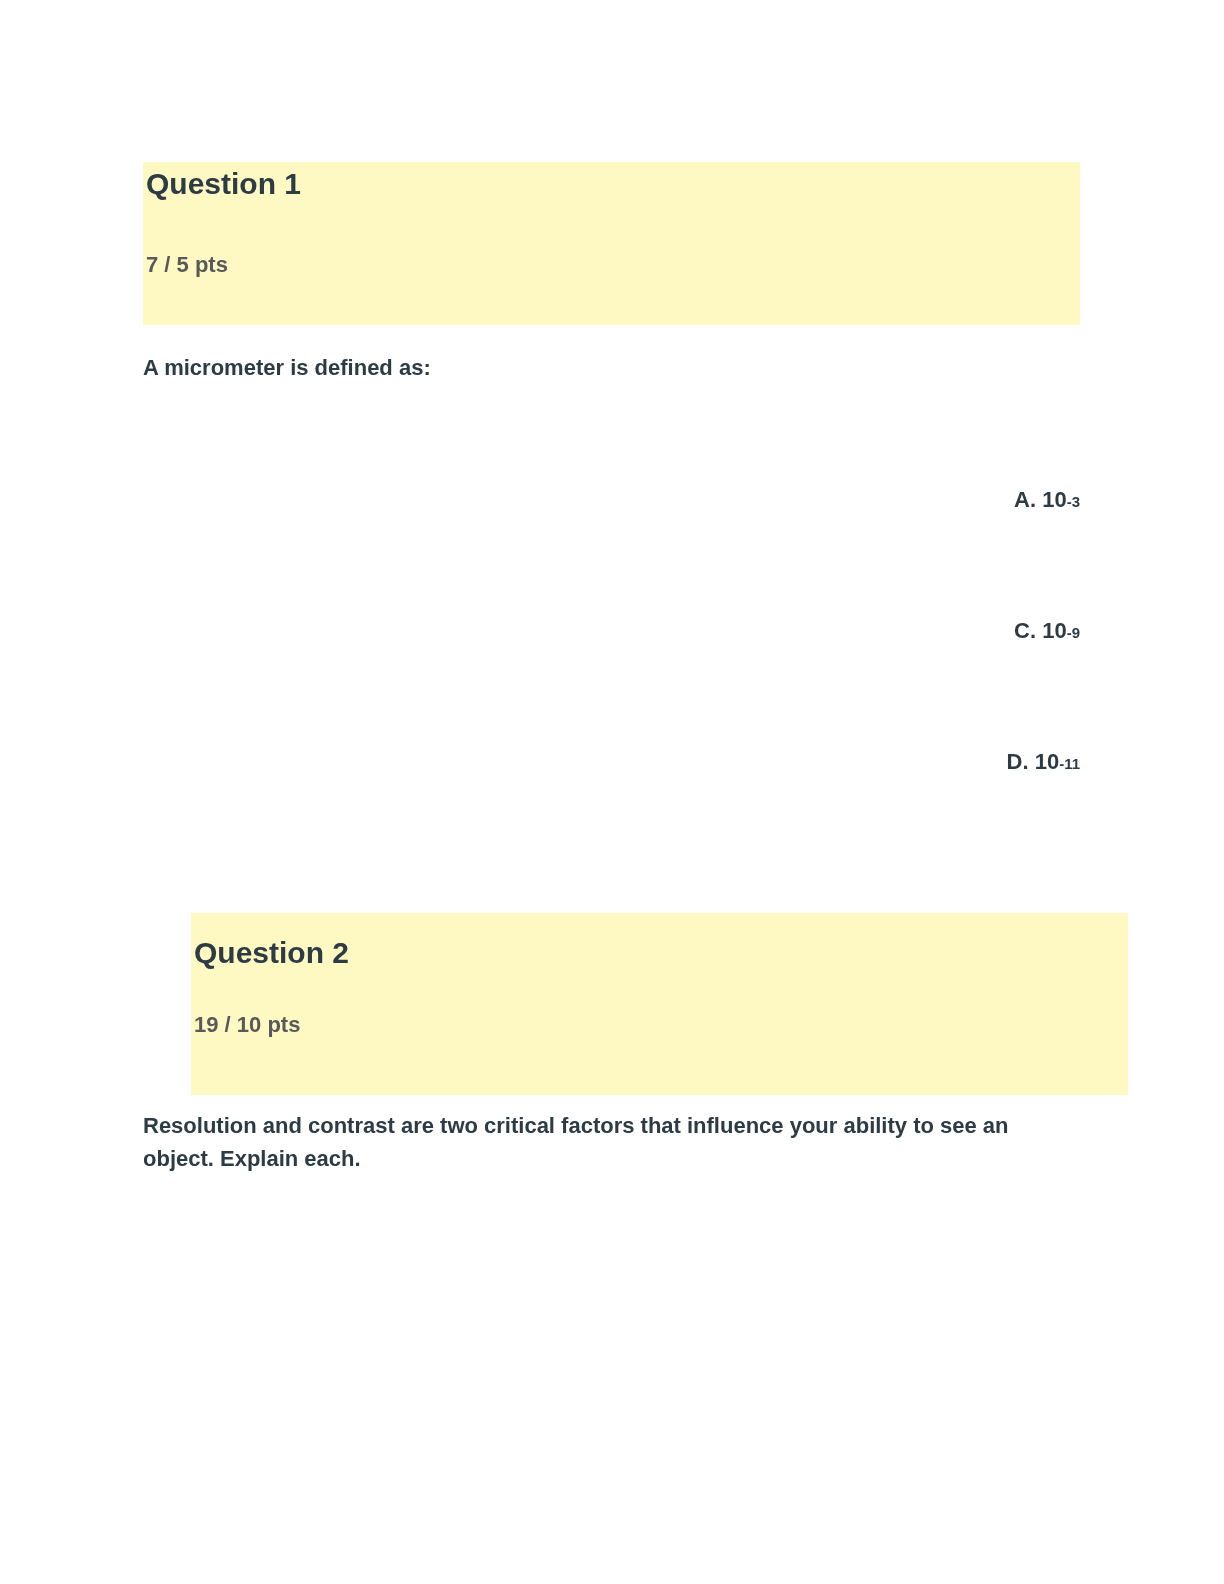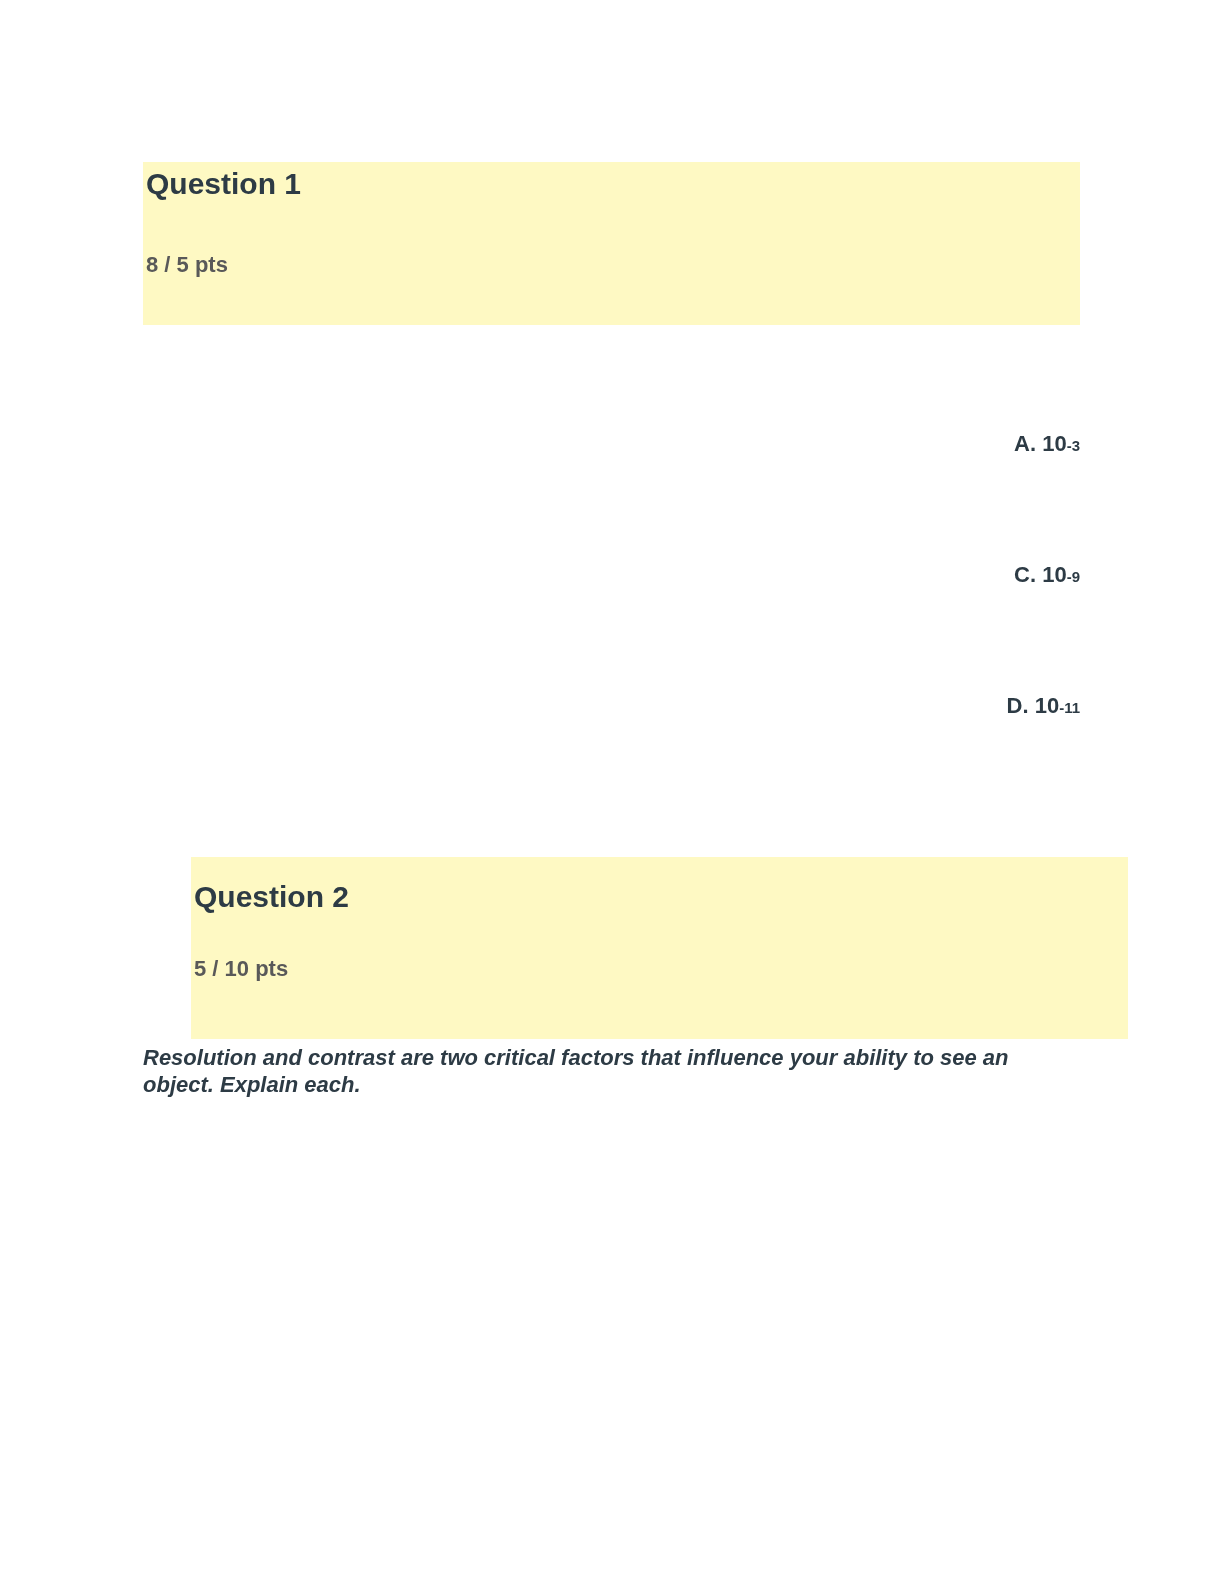--- a/index.html
+++ b/index.html
@@ -55,23 +55,22 @@
   }
   
   .q-text {
     margin: 30px 0 0 0;
     font-size: 22px;
     line-height: 26px;
     font-weight: bold;
     color: #2d3b45;
   }
   .q-text.wrap {
-    margin-top: 5px;
-    line-height: 27px;
-    font-style: italic;
+    margin-top: 14px;
+    line-height: 33px;
   }
   
   .option {
     margin-top: 104px;
     font-size: 22px;
     line-height: 25px;
     font-weight: bold;
     color: #2d3b45;
     white-space: nowrap;
     text-align: right;
@@ -100,23 +99,24 @@
   }
 </style>
 </head>
 <body>
 
 <div class="content">
 
   <section>
     <header class="q-header q1">
       <h2 class="q-title">Question 1</h2>
-      <div class="q-points">8 / 5 pts</div>
+      <div class="q-points">7 / 5 pts</div>
     </header>
 
+    <p class="q-text">A micrometer is defined as:</p>
 
     <div>
       <div class="option first">
         <span>A.</span>
         <span><span>10</span><span class="exp">-3</span></span>
       </div>
 
 
       <div class="option">
         <span>C.</span>
@@ -126,20 +126,20 @@
       <div class="option">
         <span>D.</span>
         <span><span>10</span><span class="exp">-11</span></span>
       </div>
     </div>
   </section>
 
   <section class="section-2">
     <header class="q-header q2">
       <h2 class="q-title">Question 2</h2>
-      <div class="q-points">5 / 10 pts</div>
+      <div class="q-points">19 / 10 pts</div>
     </header>
 
     <p class="q-text wrap">Resolution and contrast are two critical factors that influence your ability to see an object. Explain each.</p>
 
   </section>
 
 </div>
 
 </body></html>

